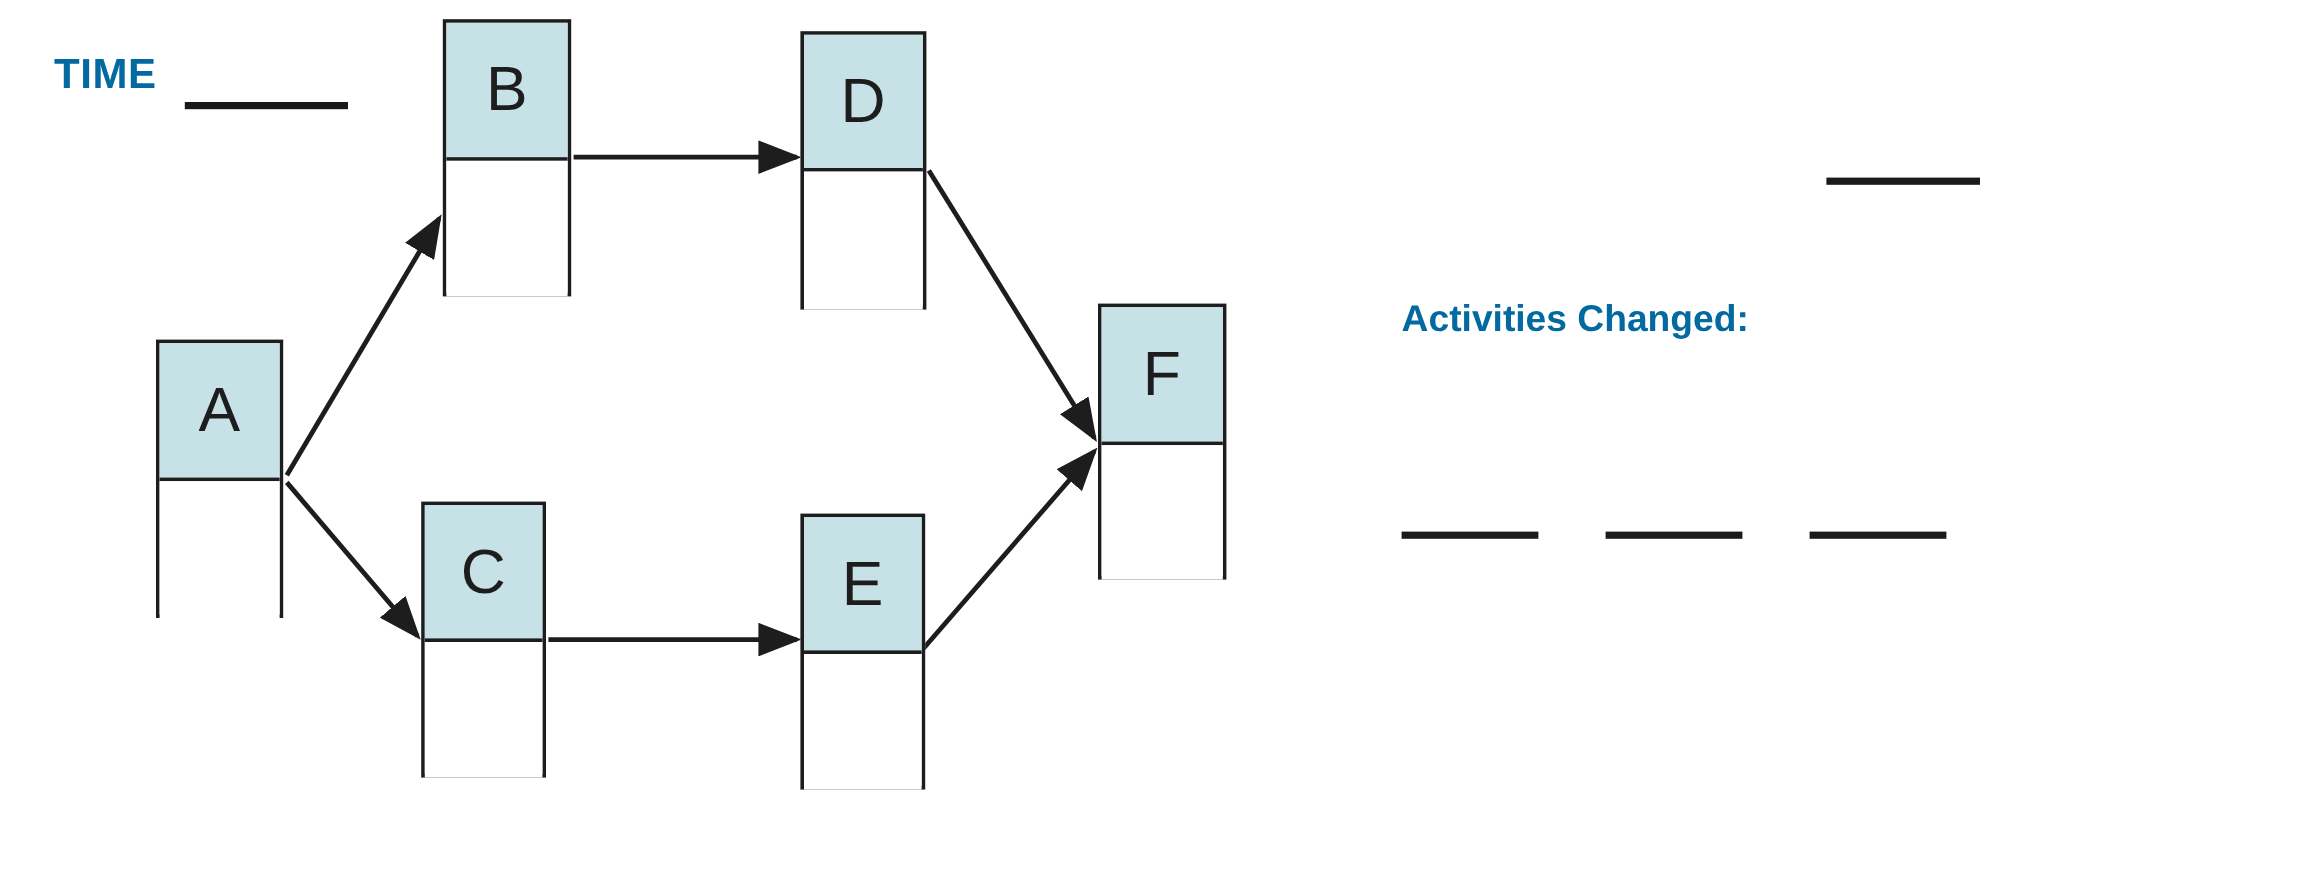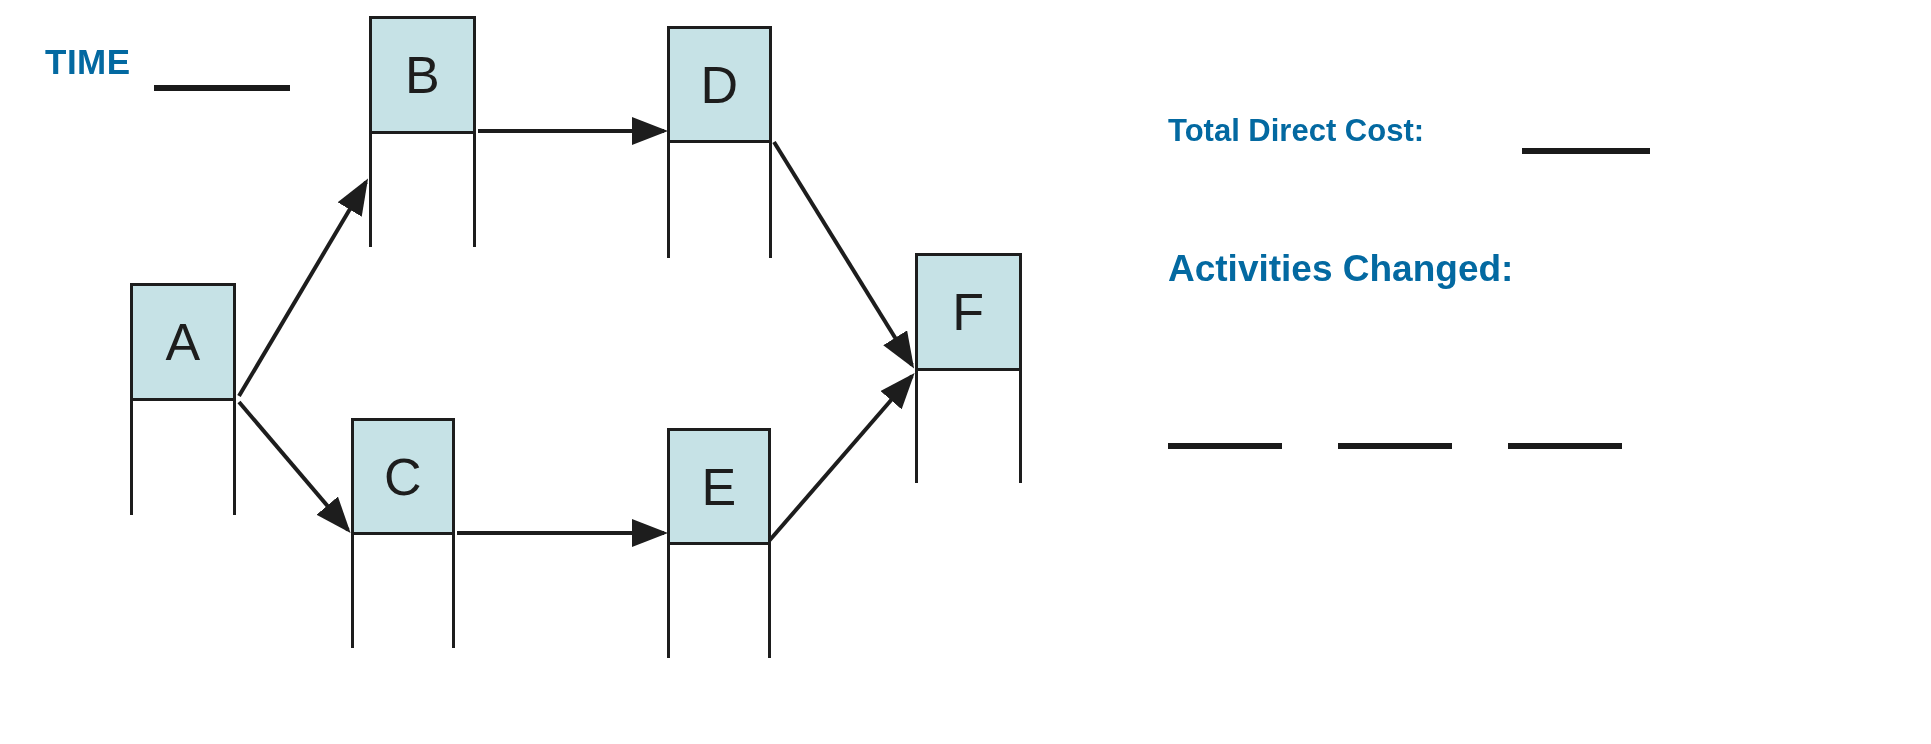--- a/index.html
+++ b/index.html
@@ -72,21 +72,21 @@
     letter-spacing: 0.5px;
   }
   #total-direct-cost-label {
     left: 1168px;
     top: 115px;
     font-size: 31px;
   }
   #activities-changed-label {
     left: 1168px;
     top: 250px;
-    font-size: 37px;
+    font-size: 31px;
   }
 
   
   .rule {
     position: absolute;
     height: 6px;
     background: #1a1a1a;
   }
   #time-rule        { left: 154px;  top: 85px;  width: 136px; }
   #cost-rule        { left: 1522px; top: 148px; width: 128px; }
@@ -151,21 +151,20 @@
   <div class="node" style="left:915px; top:253px; width:107px; height:230px;">
     <div class="node-head" style="height:115px;">
       <span class="node-label">F</span>
     </div>
     <div class="node-body" style="height:112px;"></div>
   </div>
 
   <div class="hdr-text" id="time-label">TIME</div>
   <div class="rule" id="time-rule"></div>
 
-  <div class="hdr-text" id="total-direct-cost-label">Total Direct Cost:</div>
   <div class="rule" id="cost-rule"></div>
 
   <div class="hdr-text" id="activities-changed-label">Activities Changed:</div>
   <div class="rule" id="activity-rule-1"></div>
   <div class="rule" id="activity-rule-2"></div>
   <div class="rule" id="activity-rule-3"></div>
 
 </div>
 
 </body></html>

